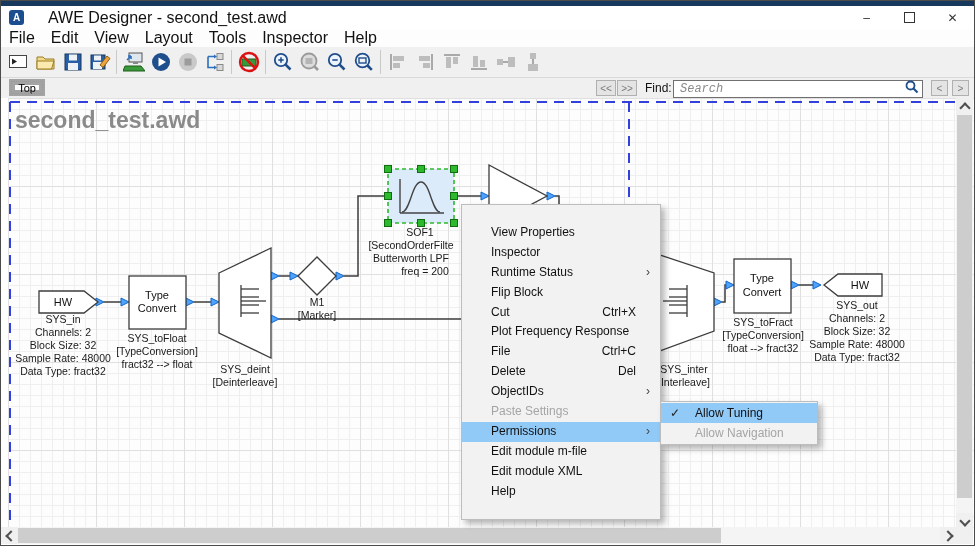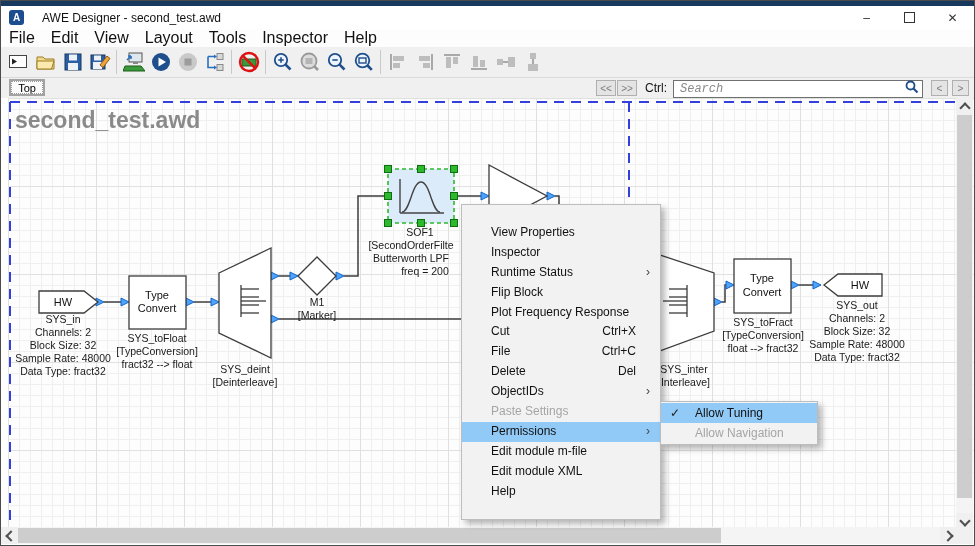--- a/index.html
+++ b/index.html
@@ -1,34 +1,34 @@
 <!DOCTYPE html>
 <html><head>
 <meta charset="utf-8">
 <style>
   html,body{margin:0;padding:0;background:#cfcfcf;font-family:"Liberation Sans",sans-serif;}
   .window{position:relative;width:975px;height:546px;background:#fff;border:1px solid #4c4c4c;box-sizing:border-box;overflow:hidden;}
   .accent-strip{position:absolute;left:0;top:0;width:100%;height:5px;background:#17395e;}
   
   .titlebar{position:absolute;left:0;top:5px;width:100%;height:23px;background:#ffffff;display:flex;align-items:center;}
   .app-icon{width:15px;height:15px;margin-left:8px;background:#1b4d8f;border-radius:3px;color:#fff;font-size:10px;font-weight:bold;display:flex;align-items:center;justify-content:center;}
-  .title-text{margin-left:18px;font-size:12px;color:#111;}
+  .title-text{margin-left:24px;font-size:16px;color:#111;}
   .win-btns{margin-left:auto;display:flex;height:100%;}
   .win-btn{width:43px;height:100%;display:flex;align-items:center;justify-content:center;font-size:12px;color:#333;}
   .max-box{width:9px;height:9px;border:1px solid #333;}
   
   .menubar{position:absolute;left:0;top:28px;width:100%;height:18px;background:#fdfdfd;display:flex;align-items:center;font-size:16px;color:#111;border-bottom:1px solid #701a75;}
   .menu-item{padding:0 8px;height:100%;display:flex;align-items:center;}
   
   .toolbar{position:absolute;left:0;top:46px;width:100%;height:31px;background:#f0f0f0;border-bottom:1px solid #dadada;display:flex;align-items:center;padding-left:4px;box-sizing:border-box;}
   .tbtn{width:27px;height:26px;display:flex;align-items:center;justify-content:center;}
   .tsep{width:1px;height:24px;background:#c9c9c9;margin:0 3px;}
   
   .subbar{position:absolute;left:0;top:77px;width:100%;height:20px;background:#f0f0f0;}
-  .tab{position:absolute;left:8px;top:1px;width:36px;height:17px;background:#fbfbfb;border:2px solid #a3a3a3;box-sizing:border-box;font-size:11px;display:flex;align-items:center;justify-content:center;outline:1px dotted #9a9a9a;outline-offset:-3px;}
+  .tab{position:absolute;left:8px;top:1px;width:36px;height:17px;background:#fbfbfb;border:6px solid #a3a3a3;box-sizing:border-box;font-size:11px;display:flex;align-items:center;justify-content:center;outline:1px dotted #9a9a9a;outline-offset:-3px;}
   .btn-sm{position:absolute;top:2px;width:20px;height:16px;background:#e4e4e4;border:1px solid #b0b0b0;box-sizing:border-box;color:#7b7b7b;font-size:10px;display:flex;align-items:center;justify-content:center;}
   .find-label{position:absolute;left:644px;top:3px;font-size:12px;color:#111;}
   .find-wrap{position:absolute;left:672px;top:0;width:250px;height:18px;}
   .find-input{width:100%;height:100%;box-sizing:border-box;border:1px solid #707070;font-size:12px;font-style:italic;padding:0 20px 0 6px;color:#0369a1;font-family:Liberation Mono, monospace;}
   .find-input::placeholder{color:#8a8a8a;font-style:italic;}
   .mag{position:absolute;right:4px;top:2px;}
   
   .canvas{position:absolute;left:7px;top:97px;width:950px;height:432px;background-color:#fdfdfd;
     background-image:
       linear-gradient(#e0e0e0 1px,transparent 1px),
@@ -235,21 +235,21 @@
         </svg>
       </div>
   </div>
 
   <div class="subbar">
     <div class="tab">
         <span>Top</span>
       </div>
     <div class="btn-sm" style="left:595px;">&lt;&lt;</div>
     <div class="btn-sm" style="left:616px;">&gt;&gt;</div>
-    <div class="find-label">Ctrl:</div>
+    <div class="find-label">Find:</div>
     <div class="find-wrap">
       <input class="find-input" type="text" placeholder="Search" style="">
       <svg class="mag" width="14" height="14">
           <circle cx="5.5" cy="5.5" r="4" fill="none" stroke="#1f4e8c" stroke-width="1.8"></circle>
           <line x1="8.5" y1="8.5" x2="12.5" y2="12.5" stroke="#1f4e8c" stroke-width="2.2"></line>
         </svg>
     </div>
     <div class="btn-sm" style="left:930px;width:17px;">&lt;</div>
     <div class="btn-sm" style="left:951px;width:17px;">&gt;</div>
   </div>
@@ -411,22 +411,22 @@
         </g>
       </g>
     </svg>
   </div>
 
   <div class="ctx">
     <div class="mi"><span>View Properties</span></div>
     <div class="mi"><span>Inspector</span></div>
     <div class="mi"><span>Runtime Status</span><span class="mi-arrow">›</span></div>
     <div class="mi"><span>Flip Block</span></div>
+    <div class="mi"><span>Cut</span><span class="mi-short">Ctrl+X</span></div>
     <div class="mi"><span>Plot Frequency Response</span></div>
-    <div class="mi"><span>Cut</span><span class="mi-short">Ctrl+X</span></div>
     <div class="mi"><span>File</span><span class="mi-short">Ctrl+C</span></div>
     <div class="mi"><span>Delete</span><span class="mi-short">Del</span></div>
     <div class="mi"><span>ObjectIDs</span><span class="mi-arrow">›</span></div>
     <div class="mi dis"><span>Paste Settings</span></div>
     <div class="mi hl"><span>Permissions</span><span class="mi-arrow">›</span></div>
     <div class="mi"><span>Edit module m-file</span></div>
     <div class="mi"><span>Edit module XML</span></div>
     <div class="mi"><span>Help</span></div>
   </div>
 

